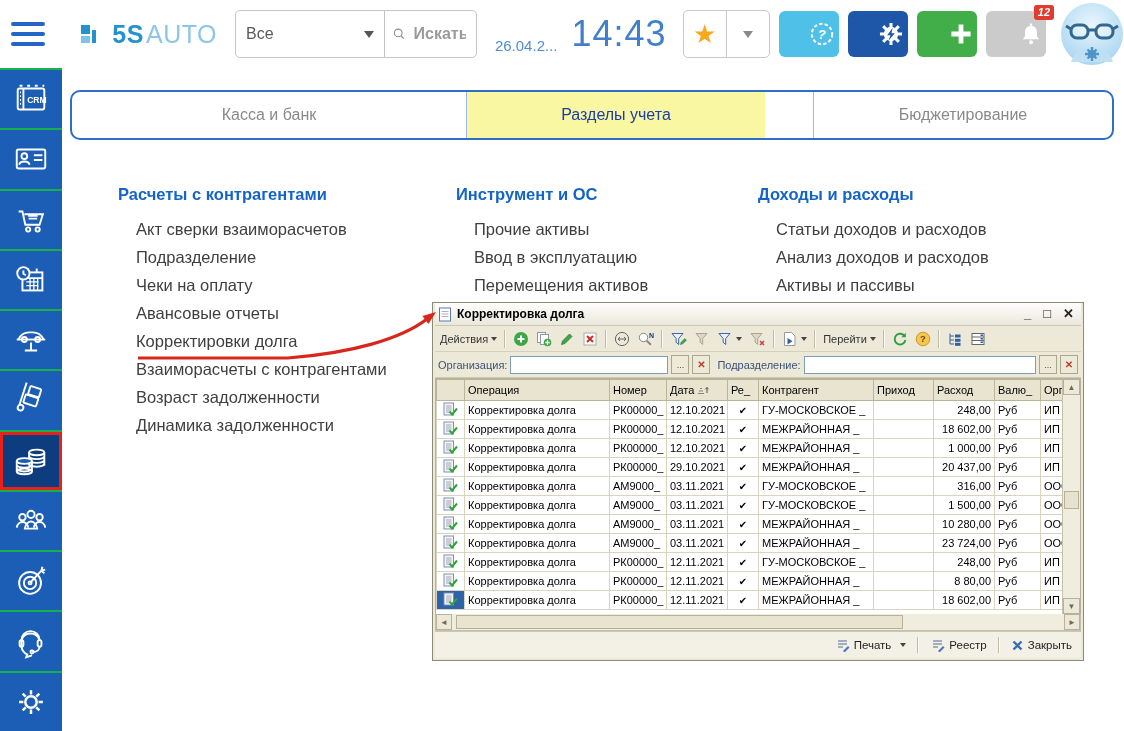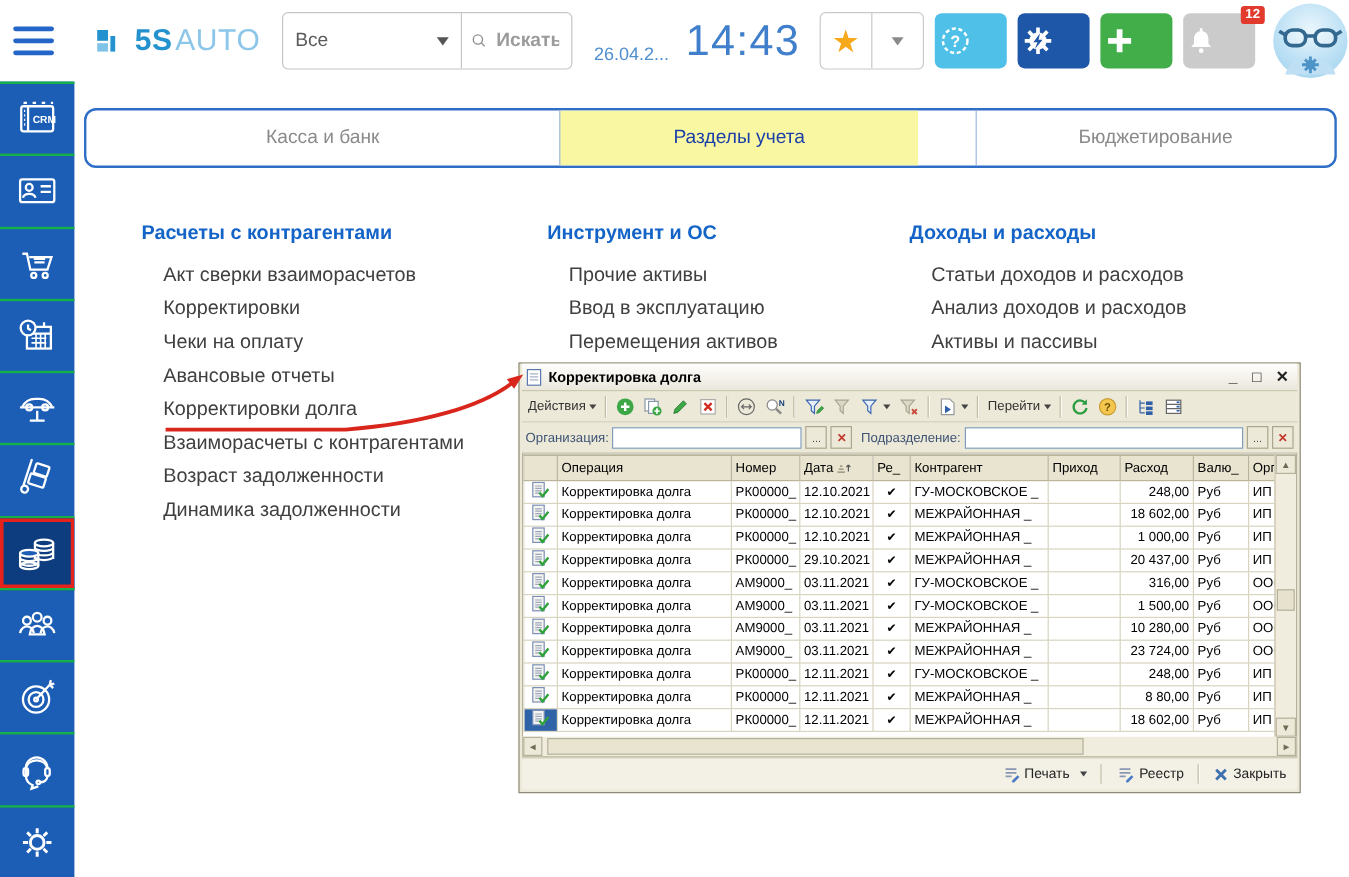--- a/index.html
+++ b/index.html
@@ -23,21 +23,21 @@
   .caret-dn{width:0;height:0;border-left:5px solid transparent;border-right:5px solid transparent;border-top:7px solid #555;display:inline-block;}
   .searchfield{flex:1;display:flex;align-items:center;padding:0 8px;gap:6px;}
   .searchfield input{border:none;outline:none;width:100%;font-size:16px;font-weight:bold;color:#6A6A6A;font-family:Liberation Sans, sans-serif;}
   .searchfield input::placeholder{color:#9B9B9B;font-weight:bold;}
   .hdr-date{margin-left:18px;font-size:15px;color:#4E8FD0;white-space:nowrap;align-self:flex-end;margin-bottom:14px;}
   .hdr-time{margin-left:14px;font-size:36px;color:#3F7FCB;letter-spacing:1px;}
   .star-btn{margin-left:16px;width:94px;height:46px;border:1px solid #C9C9C9;border-radius:5px;display:flex;align-items:center;}
   .star-half{flex:1;height:100%;display:flex;align-items:center;justify-content:center;cursor:pointer;}
   .star-half.l{border-right:1px solid #C9C9C9;font-size:26px;color:#F7A81B;}
   .star-half.r .caret-dn{border-top-color:#8A8A8A;}
-  .sq-btn{width:66px;height:46px;border-radius:6px;margin-left:9px;display:flex;align-items:center;justify-content:flex-start;cursor:pointer;position:relative;}
+  .sq-btn{width:66px;height:46px;border-radius:6px;margin-left:9px;display:flex;align-items:center;justify-content:flex-end;cursor:pointer;position:relative;font-style:italic;}
   .sq-help{background:#4FC0E8;}
   .sq-gear{background:#1E56A8;}
   .sq-plus{background:#41AE49;}
   .sq-bell{background:#CBCBCB;}
   .badge{position:absolute;top:-6px;right:-8px;background:#E23B2E;color:#fff;font-size:11px;font-weight:bold;padding:1px 4px;border-radius:3px;line-height:13px;}
   .avatar{width:64px;height:64px;border-radius:50%;margin-left:14px;cursor:pointer;}
   
   .sidebar{position:absolute;top:68px;left:0;width:62px;bottom:0;background:var(--blue);display:flex;flex-direction:column;}
   .side-item{flex:1;display:flex;align-items:center;justify-content:center;border-bottom:2px solid var(--green);cursor:pointer;}
   .side-item:first-child{border-top:2px solid var(--green);text-decoration:underline;}
@@ -329,21 +329,21 @@
     <div class="tab">Касса и банк</div>
     <div class="tab active">Разделы учета</div>
     <div class="tab">Бюджетирование</div>
   </div>
 
 <div id="sections">
     <div class="sec sec0">
       <h3>Расчеты с контрагентами</h3>
       <ul>
         <li>Акт сверки взаиморасчетов</li>
-        <li>Корректировки</li>
+        <li>Подразделение</li>
         <li>Чеки на оплату</li>
         <li>Авансовые отчеты</li>
         <li>Корректировки долга</li>
         <li>Взаиморасчеты с контрагентами</li>
         <li>Возраст задолженности</li>
         <li>Динамика задолженности</li>
       </ul>
     </div>
     <div class="sec sec1">
       <h3>Инструмент и ОС</h3>

